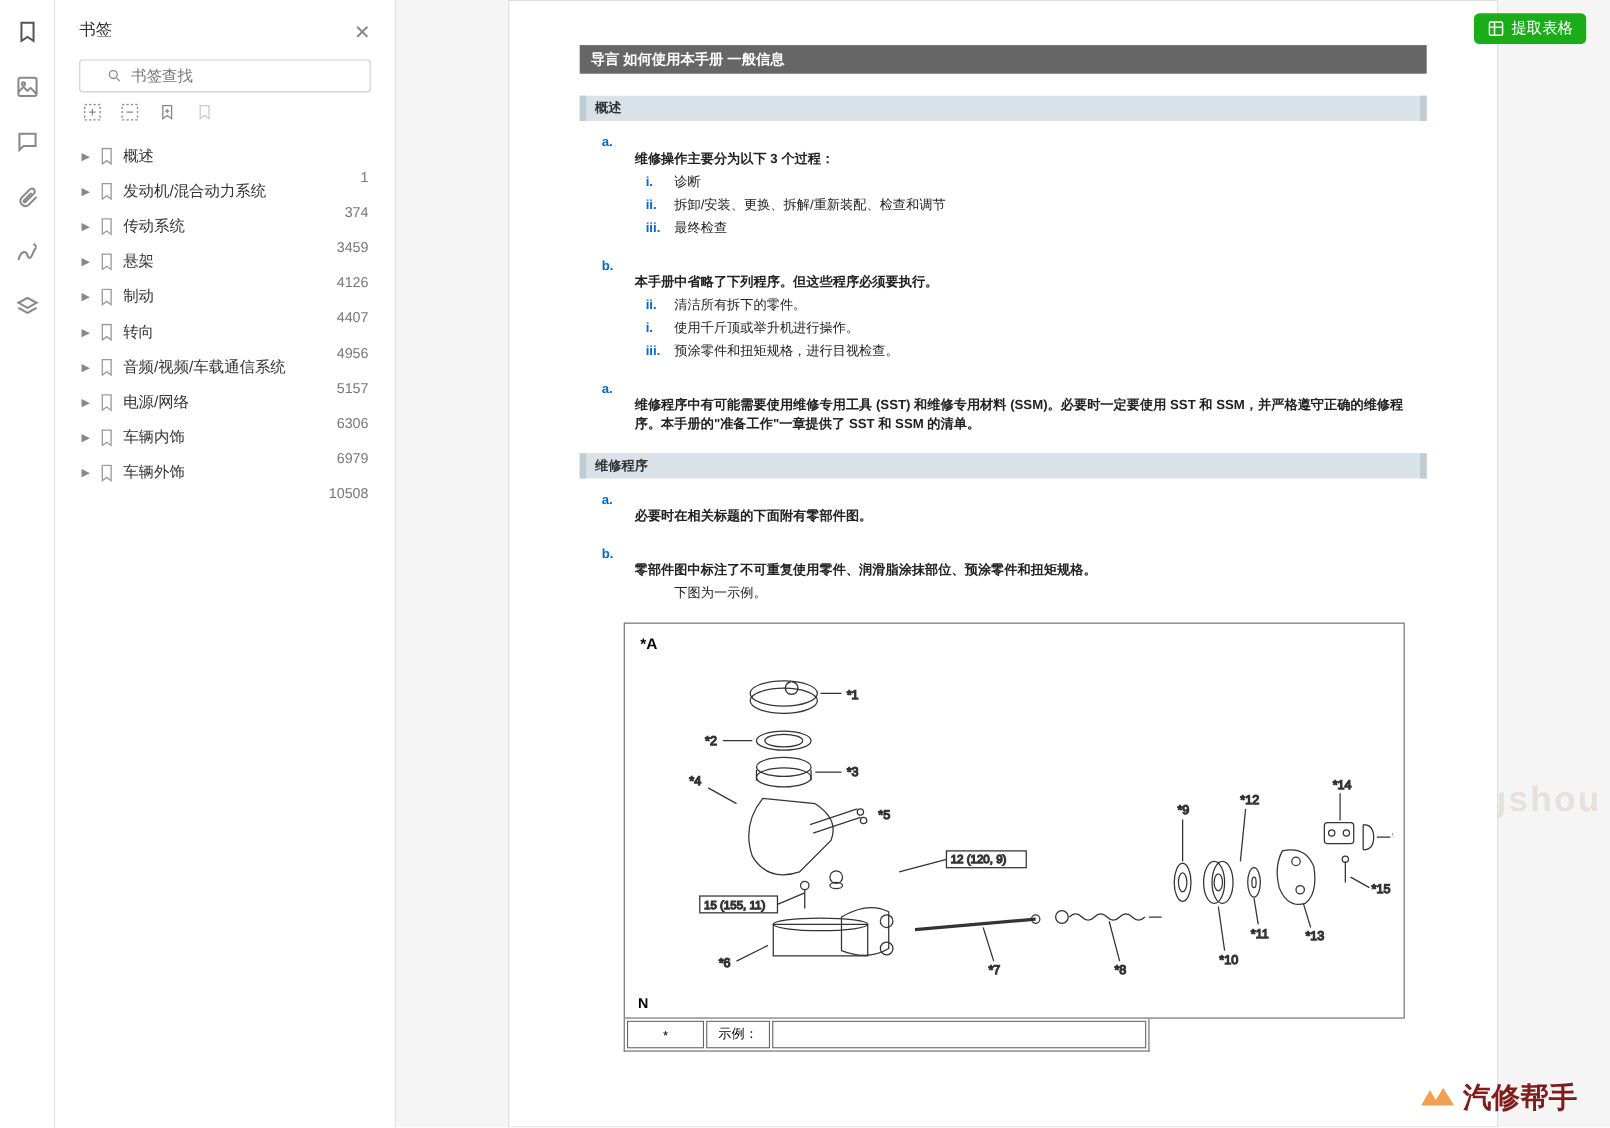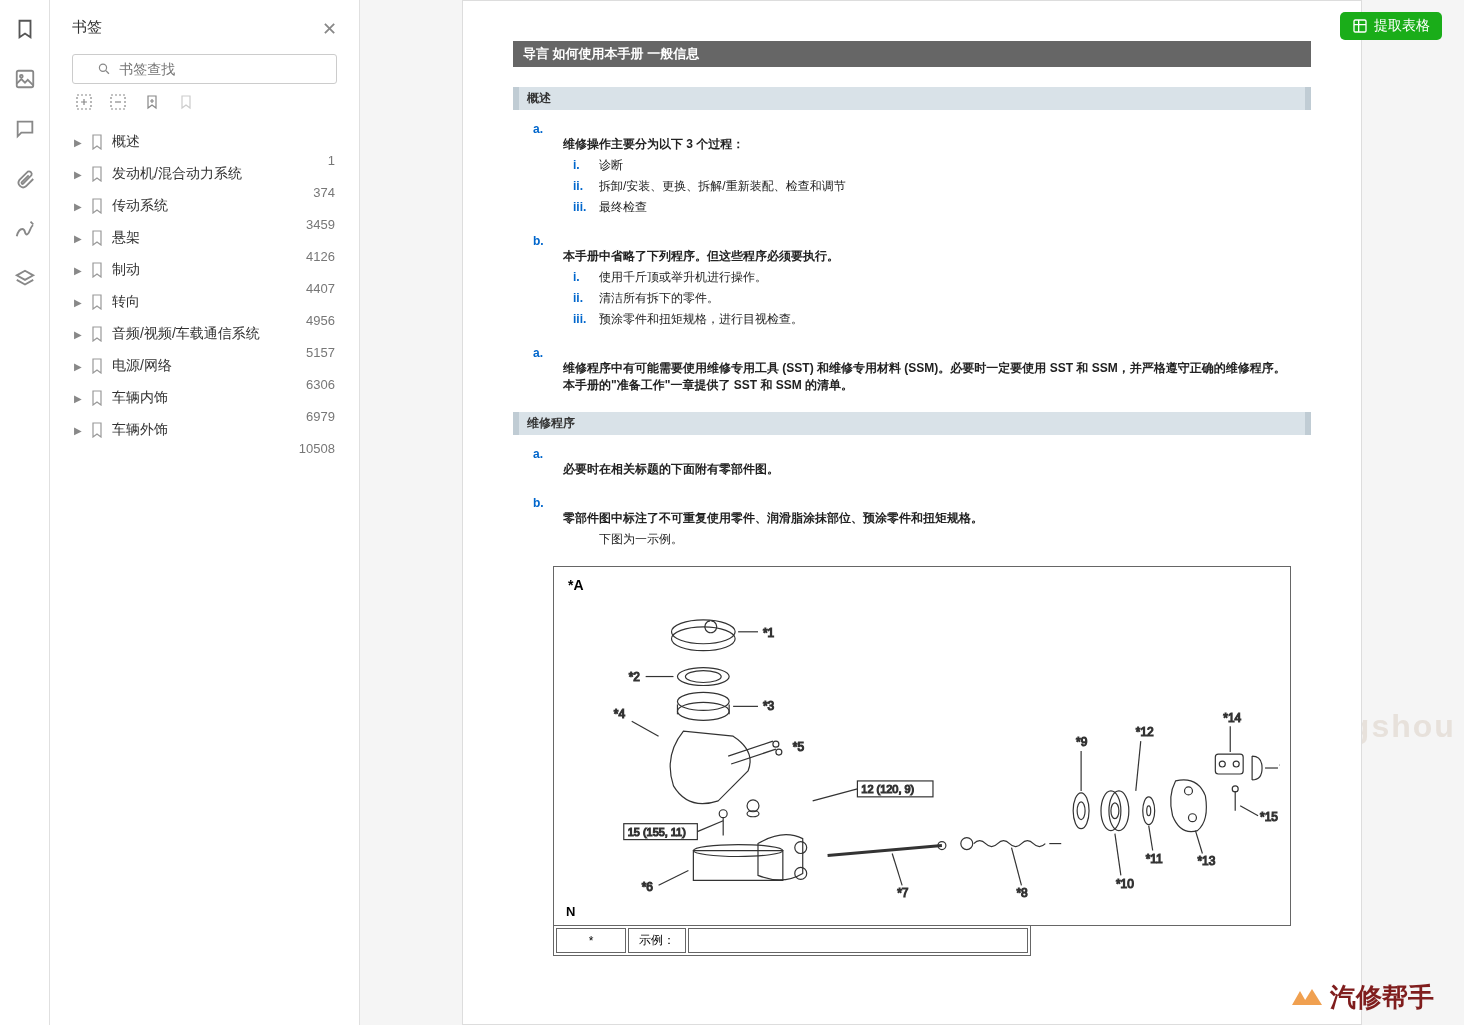--- a/index.html
+++ b/index.html
@@ -18,21 +18,21 @@
 .action-icon.disabled { color:#ccc; }
 .bookmarks { }
 .bookmark-row { display: flex; align-items: center; padding: 7px 2px; cursor: pointer; }
 .chevron { width:10px; color:#888; font-size:10px; margin-right:6px; }
 .bm-icon { width:14px; height:16px; margin-right:8px; display:inline-block; }
 .bm-icon svg { width:14px; height:16px; }
 .bm-label { font-size: 14px; color: #333; flex: 1; }
 .bm-page { font-size: 13px; color: #777; text-align: right; width:60px; margin-top:18px; margin-bottom:-18px; }
 .content { flex: 1; background: #f5f5f5; position: relative; overflow: hidden; }
 .extract-btn { position: absolute; top: 12px; right: 22px; background: #1aad19; color: #fff; padding: 5px 12px; border-radius: 5px; font-size: 14px; display: flex; align-items: center; gap: 6px; cursor: pointer; z-index:10;text-align:center; }
-.page { background: #fff; margin: 0 auto; width: 900px; min-height: 100%; padding: 40px 50px; position: relative; border:1px solid #ddd; }
+.page { background: #fff; margin: 0 auto; width: 900px; min-height: 100%; padding: 40px 64px; position: relative; border:1px solid #ddd; }
 .title-bar { background: #666; color: #fff; font-size: 13px; font-weight: bold; padding: 4px 10px; margin-bottom: 20px; }
 .section-bar { background: #d9e2e8; border-left: 6px solid #c0ccd4; border-right: 6px solid #c0ccd4; font-size: 12px; font-weight: bold; padding: 3px 8px; margin: 18px 0 12px 0; color:#333; }
 .content-block { font-size: 12px; color: #222; padding: 0 20px; }
 .list-letter { color: #0066cc; font-weight: bold; width:18px; display:inline-block; vertical-align:top; }
 .list-text { display:inline-block; width: calc(100% - 30px); vertical-align:top; font-weight:bold;margin-left:30px; }
 .sublist { margin-left: 40px; margin-top:2px; }
 .sub-item { margin: 4px 0; }
 .sub-num { color:#0066cc; font-weight:bold; width:26px; display:inline-block; }
 .sub-text { font-weight:normal; }
 .item-group { margin-bottom: 18px; }
@@ -223,22 +223,22 @@
     <div class="title-bar">导言   如何使用本手册   一般信息</div>
     <div id="sections">
         <div class="section-bar">概述</div>
         <div class="content-block">
           <div class="item-group"><span class="list-letter">a.</span><span class="list-text">维修操作主要分为以下 3 个过程：</span><div class="sublist">
               <div class="sub-item"><span class="sub-num">i.</span><span class="sub-text">诊断</span></div>
               <div class="sub-item"><span class="sub-num">ii.</span><span class="sub-text">拆卸/安装、更换、拆解/重新装配、检查和调节</span></div>
               <div class="sub-item"><span class="sub-num">iii.</span><span class="sub-text">最终检查</span></div>
             </div></div>
           <div class="item-group"><span class="list-letter">b.</span><span class="list-text">本手册中省略了下列程序。但这些程序必须要执行。</span><div class="sublist">
+              <div class="sub-item"><span class="sub-num">ii.</span><span class="sub-text">清洁所有拆下的零件。</span></div>
               <div class="sub-item"><span class="sub-num">i.</span><span class="sub-text">使用千斤顶或举升机进行操作。</span></div>
-              <div class="sub-item"><span class="sub-num">ii.</span><span class="sub-text">清洁所有拆下的零件。</span></div>
               <div class="sub-item"><span class="sub-num">iii.</span><span class="sub-text">预涂零件和扭矩规格，进行目视检查。</span></div>
             </div></div>
         </div>
         <div class="content-block">
           <div class="item-group"><span class="list-letter">a.</span><span class="list-text">维修程序中有可能需要使用维修专用工具 (SST) 和维修专用材料 (SSM)。必要时一定要使用 SST 和 SSM，并严格遵守正确的维修程序。本手册的"准备工作"一章提供了 SST 和 SSM 的清单。</span></div>
         </div>
         <div class="section-bar">维修程序</div>
         <div class="content-block">
           <div class="item-group"><span class="list-letter">a.</span><span class="list-text">必要时在相关标题的下面附有零部件图。</span></div>
           <div class="item-group"><span class="list-letter">b.</span><span class="list-text">零部件图中标注了不可重复使用零件、润滑脂涂抹部位、预涂零件和扭矩规格。</span><div class="sublist">

